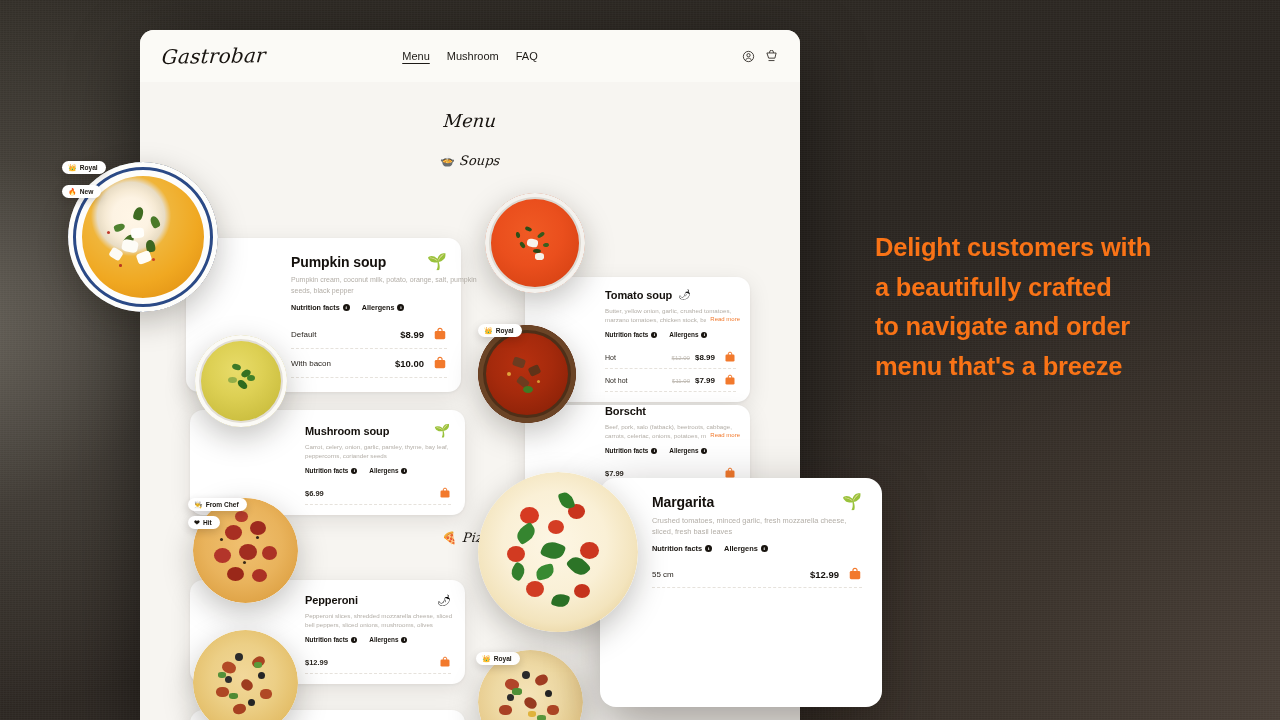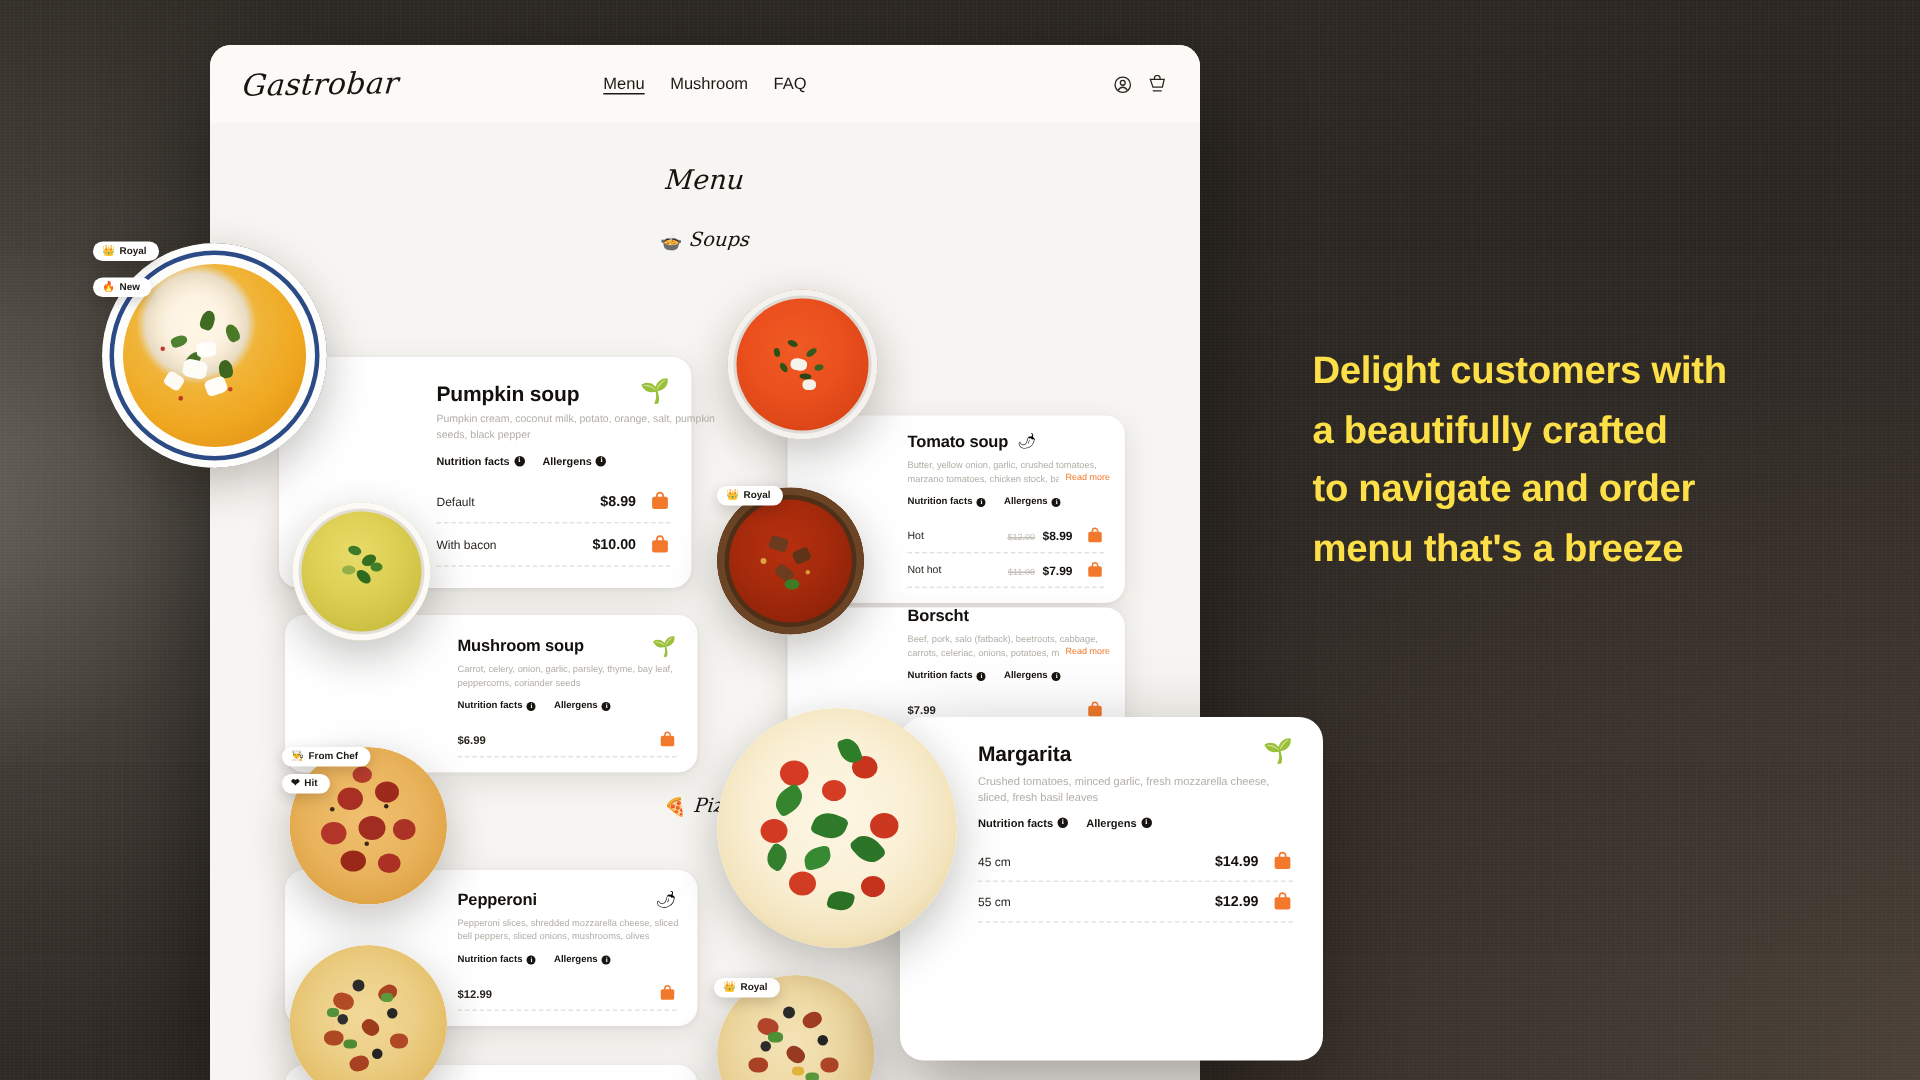--- a/index.html
+++ b/index.html
@@ -22,21 +22,21 @@
     opacity: .05;
     background-image:
       repeating-linear-gradient(0deg, rgba(255,255,255,.5) 0 1px, rgba(0,0,0,0) 1px 2px),
       repeating-linear-gradient(90deg, rgba(255,255,255,.35) 0 1px, rgba(0,0,0,0) 1px 3px);
   }
 
   
   .promo {
     position: absolute;
     left: 875px; top: 228px; width: 340px;
-    color: #fde047;
+    color: #f97316;
     font-size: 25.5px;
     font-weight: 700;
     line-height: 39.5px;
     letter-spacing: -0.2px;
   }
   .promo-line { display: block; white-space: nowrap; }
 
   
   .site {
     position: absolute;
@@ -561,30 +561,20 @@
         <span style="font-size:7.4px">Nutrition facts</span>
         <span class="info-dot" style="width:7px;height:7px;line-height:7px;font-size:5px">i</span>
       </span>
       <span class="fact">
         <span style="font-size:7.4px">Allergens</span>
         <span class="info-dot" style="width:7px;height:7px;line-height:7px;font-size:5px">i</span>
       </span>
     </div>
     <div class="price-list">
       <div class="price-row" style="padding:6px 0">
-        <span class="price-label" style="font-size:8px">45 cm</span>
-        <span class="price-vals">
-          <span class="price-new" style="font-size:9.5px">$14.99</span>
-        </span>
-        <svg class="bag" style="width:14px;height:14px" viewBox="0 0 24 24">
-          <rect x="3" y="7" width="18" height="14" rx="2.5" fill="#F2792C"></rect>
-          <path d="M8.5 8V5.8a3.5 3.5 0 0 1 7 0V8" fill="none" stroke="#F2792C" stroke-width="2"></path>
-        </svg>
-      </div>
-      <div class="price-row" style="padding:6px 0">
         <span class="price-label" style="font-size:8px">55 cm</span>
         <span class="price-vals">
           <span class="price-new" style="font-size:9.5px">$12.99</span>
         </span>
         <svg class="bag" style="width:14px;height:14px" viewBox="0 0 24 24">
           <rect x="3" y="7" width="18" height="14" rx="2.5" fill="#F2792C"></rect>
           <path d="M8.5 8V5.8a3.5 3.5 0 0 1 7 0V8" fill="none" stroke="#F2792C" stroke-width="2"></path>
         </svg>
       </div>
     </div>

